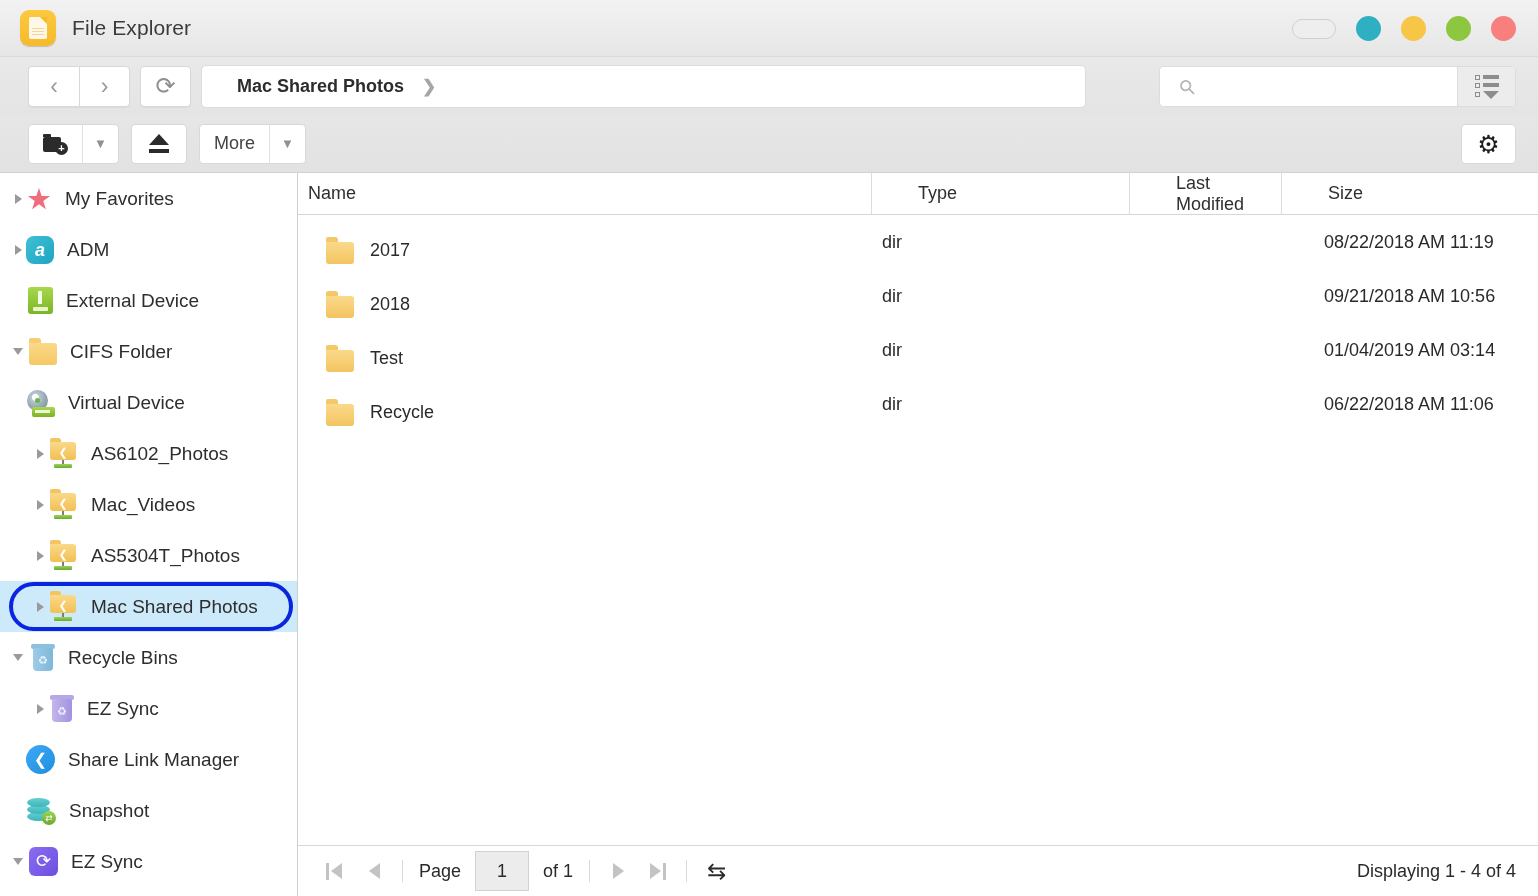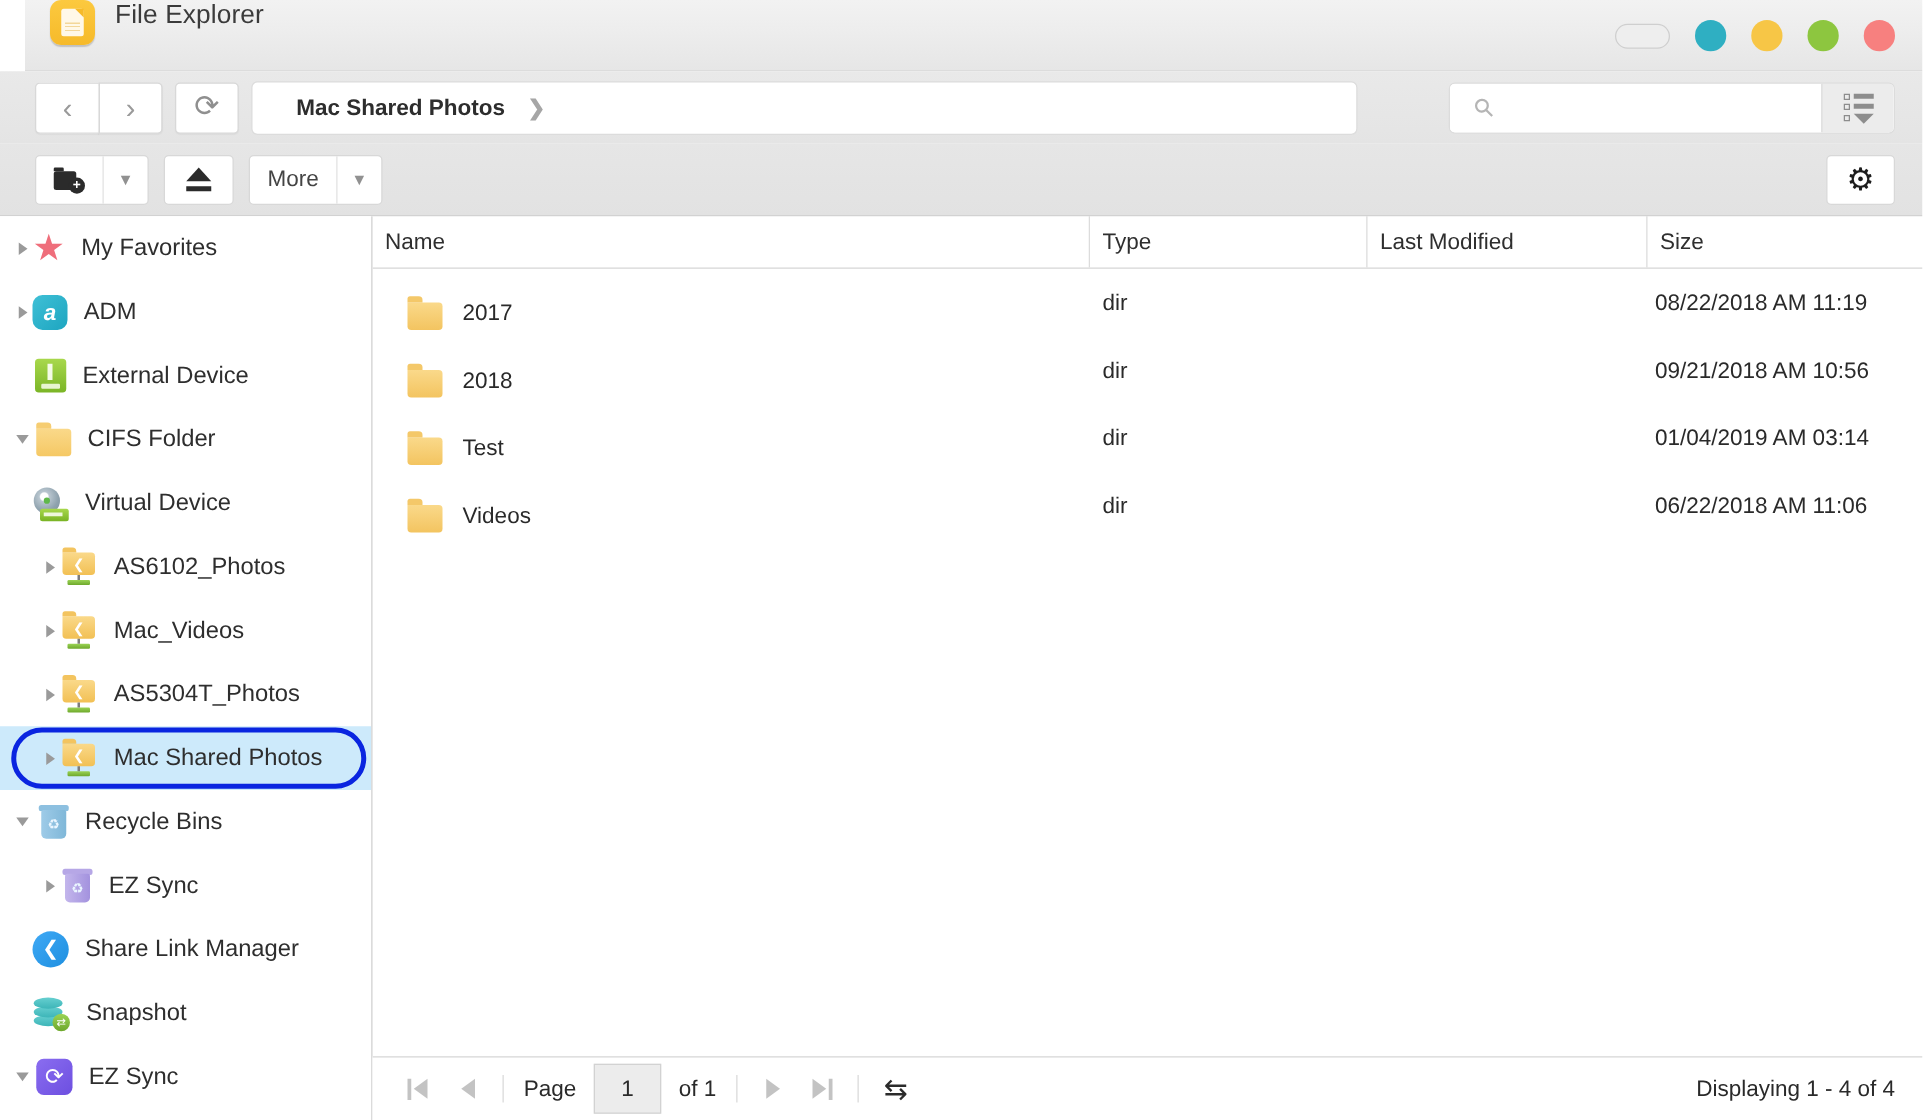--- a/index.html
+++ b/index.html
@@ -13,23 +13,22 @@
     position: relative;
     width: 1538px; height: 896px;
     display: flex; flex-direction: column;
   }
 
   
   .titlebar {
     position: relative;
     height: 57px; flex: 0 0 57px;
     background: linear-gradient(to bottom, #f2f2f2 0%, #ededed 45%, #e6e6e6 100%);
-    display: flex; 
+    display: flex; align-items: center;
     border-bottom: 1px solid #dcdcdc;
-    margin-left: 20px;
   }
   .app-icon {
     width: 36px; height: 36px; margin-left: 20px;
     border-radius: 9px;
     background: linear-gradient(to bottom, #fcc93f 0%, #f6ba2a 100%);
     position: relative; flex: 0 0 36px;
     box-shadow: 0 1px 1px rgba(0,0,0,0.18);
   }
   .app-icon .page {
     position: absolute; left: 9px; top: 7px;
@@ -251,21 +250,21 @@
     line-height: 14px; text-align: center;
   }
   .ic-ezsync {
     width: 29px; height: 29px; border-radius: 6px;
     background: linear-gradient(135deg, #8a6df0, #6d4fe0);
     color: #fff; font-size: 18px; line-height: 29px; text-align: center;
   }
 
   
   .listpane { flex: 1; display: flex; flex-direction: column; min-width: 0; background: #fff; }
-  .thead { display: flex; height: 42px; flex: 0 0 42px; border-bottom: 1px solid #d6d6d6; background: #fff; }
+  .thead { display: flex; height: 42px; flex: 0 0 42px; border-bottom: 1px solid #d6d6d6; background: #fff; gap: 36px; }
   .th {
     display: flex; align-items: center; font-size: 18px; color: #2f2f2f;
     padding-left: 10px; border-right: 1px solid #dcdcdc; cursor: pointer;
   }
   .th:last-child { border-right: none; }
   .col-name { width: 574px; flex: 0 0 574px; }
   .col-type { width: 222px; flex: 0 0 222px; }
   .col-size { width: 220px; flex: 0 0 220px; }
   .col-mod  { flex: 1; }
   .rows { flex: 1; overflow: hidden; }
@@ -535,21 +534,21 @@
               <span class="row-folder"></span>
               <span>Test</span>
             </div>
             <div class="cell col-type">dir</div>
             <div class="cell col-size"></div>
             <div class="cell col-mod">01/04/2019 AM 03:14</div>
           </div>
           <div class="row">
             <div class="cell col-name">
               <span class="row-folder"></span>
-              <span>Videos</span>
+              <span>Recycle</span>
             </div>
             <div class="cell col-type">dir</div>
             <div class="cell col-size"></div>
             <div class="cell col-mod">06/22/2018 AM 11:06</div>
           </div>
         </div>
 
       <div class="footer">
         <div class="pgbtn first">
           <span class="combo">

